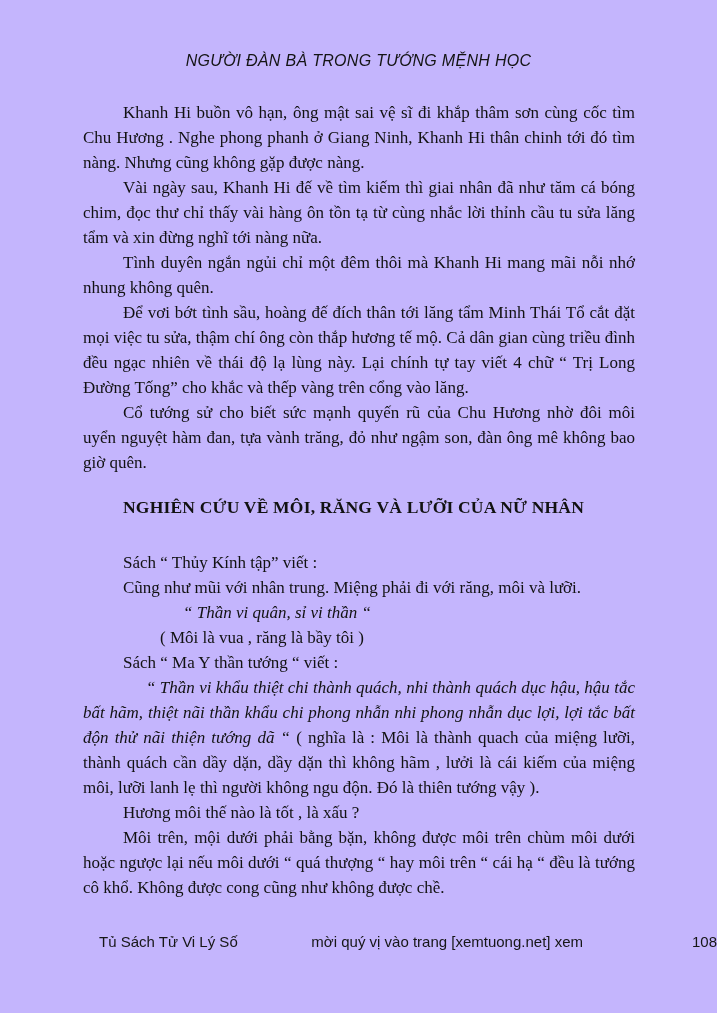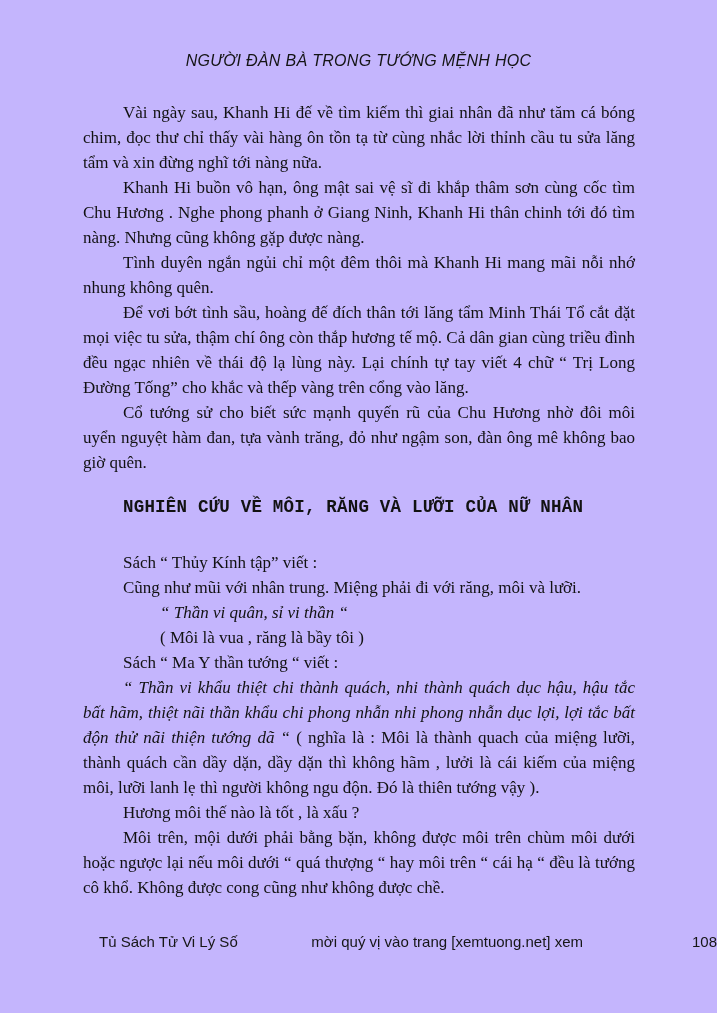--- a/index.html
+++ b/index.html
@@ -36,35 +36,35 @@
     font-size: 17px;
     line-height: 25px;
     text-align: justify;
     color: #121212;
   }
   .para {
     margin: 0;
     text-indent: 40px;
   }
   .section-heading {
-    font-family: Liberation Mono, monospace;
+    font-family: Liberation Serif, serif;
     font-size: 17.5px;
     font-weight: bold;
     margin: 20px 0 30px 0;
     text-indent: 40px;
     letter-spacing: 0.2px;
     text-align: left;
   }
   .quote-line {
     margin: 0;
     padding-left: 77px;
     text-indent: 0;
     text-align: left;
   }
-  .italic { font-style: italic; }
+  .italic { font-style: italic; margin-left: 23px; }
   .footer {
     position: absolute;
     top: 933px;
     left: 0;
     width: 591px;
     height: 22px;
     font-family: "Liberation Sans", sans-serif;
     font-size: 15px;
     color: #161616;
   }
@@ -88,22 +88,22 @@
 </style>
 </head>
 <body>
 
 <div class="page">
 
   <div class="running-header">NGƯỜI ĐÀN BÀ TRONG TƯỚNG MỆNH HỌC</div>
 
   <div class="body-text">
 
+    <p class="para">Khanh Hi buồn vô hạn, ông mật sai vệ sĩ đi khắp thâm sơn cùng cốc tìm Chu Hương . Nghe phong phanh ở Giang Ninh, Khanh Hi thân chinh tới đó tìm nàng. Nhưng cũng không gặp được nàng.</p>
     <p class="para">Vài ngày sau, Khanh Hi đế về tìm kiếm thì giai nhân đã như tăm cá bóng chim, đọc thư chỉ thấy vài hàng ôn tồn tạ từ cùng nhắc lời thỉnh cầu tu sửa lăng tẩm và xin đừng nghĩ tới nàng nữa.</p>
-    <p class="para">Khanh Hi buồn vô hạn, ông mật sai vệ sĩ đi khắp thâm sơn cùng cốc tìm Chu Hương . Nghe phong phanh ở Giang Ninh, Khanh Hi thân chinh tới đó tìm nàng. Nhưng cũng không gặp được nàng.</p>
     <p class="para">Tình duyên ngắn ngủi chỉ một đêm thôi mà Khanh Hi mang mãi nỗi nhớ nhung không quên.</p>
     <p class="para">Để vơi bớt tình sầu, hoàng đế đích thân tới lăng tẩm Minh Thái Tổ cắt đặt mọi việc tu sửa, thậm chí ông còn thắp hương tế mộ. Cả dân gian cùng triều đình đều ngạc nhiên về thái độ lạ lùng này. Lại chính tự tay viết 4 chữ “ Trị Long Đường Tống” cho khắc và thếp vàng trên cổng vào lăng.</p>
     <p class="para">Cổ tướng sử cho biết sức mạnh quyến rũ của Chu Hương nhờ đôi môi uyển nguyệt hàm đan, tựa vành trăng, đỏ như ngậm son, đàn ông mê không bao giờ quên.</p>
 
     <div class="section-heading">NGHIÊN CỨU VỀ MÔI, RĂNG VÀ LƯỠI CỦA NỮ NHÂN</div>
 
     <p class="para">Sách “ Thủy Kính tập” viết :</p>
     <p class="para">Cũng như mũi với nhân trung. Miệng phải đi với răng, môi và lưỡi.</p>
     <p class="quote-line italic">“ Thần vi quân, sỉ vi thần “</p>
     <p class="quote-line">( Môi là vua , răng là bầy tôi )</p>

